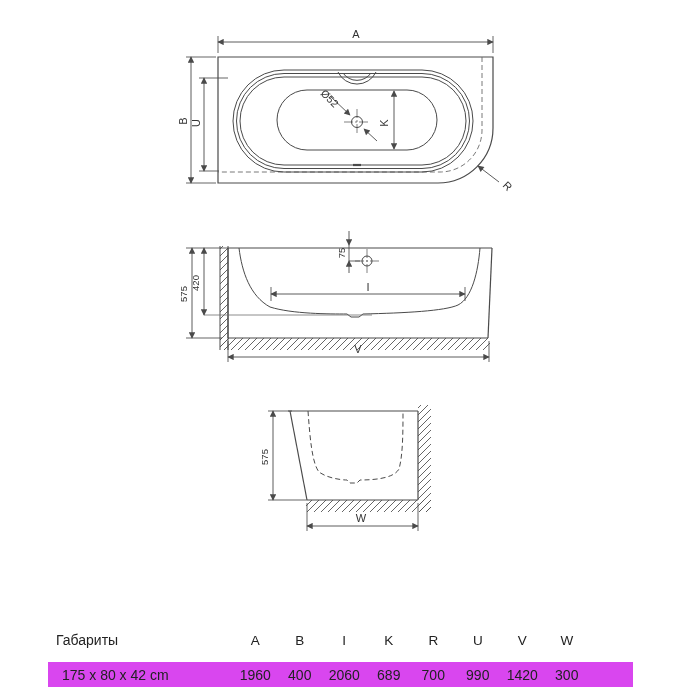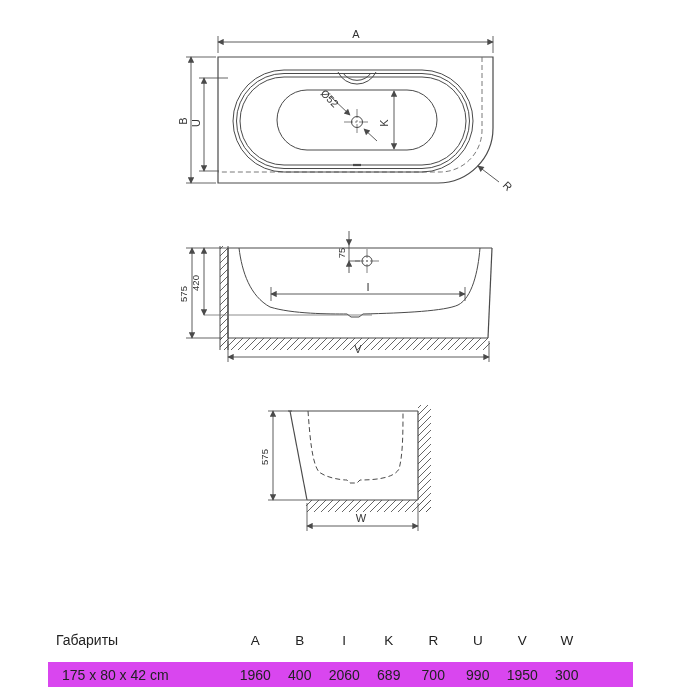--- a/index.html
+++ b/index.html
@@ -200,18 +200,18 @@
     <div class="c">W</div>
   </div>
   <div class="dr db">
     <div class="size">175 x 80 x 42 cm</div>
     <div class="c">1960</div>
     <div class="c">400</div>
     <div class="c">2060</div>
     <div class="c">689</div>
     <div class="c">700</div>
     <div class="c">990</div>
-    <div class="c">1950</div>
+    <div class="c">1420</div>
     <div class="c">300</div>
   </div>
 </div>
 
 </div>
 
 </body></html>

